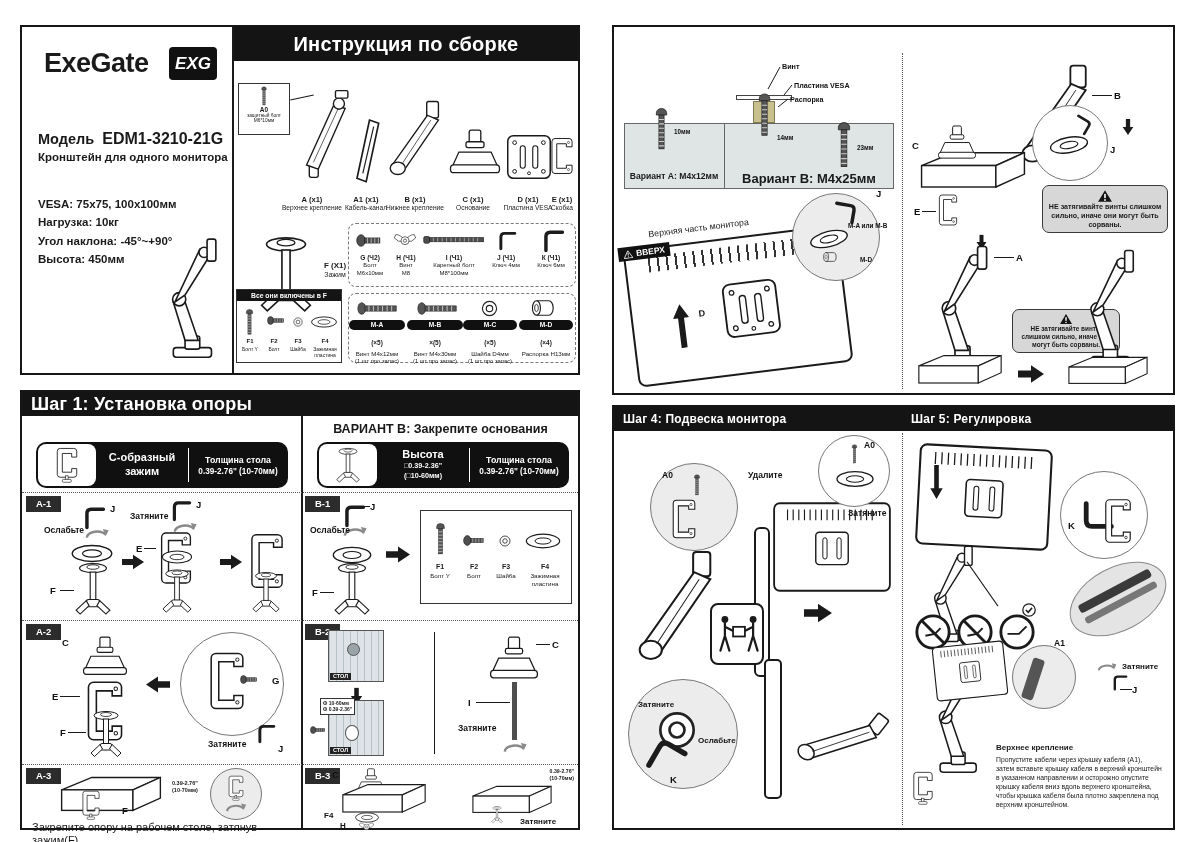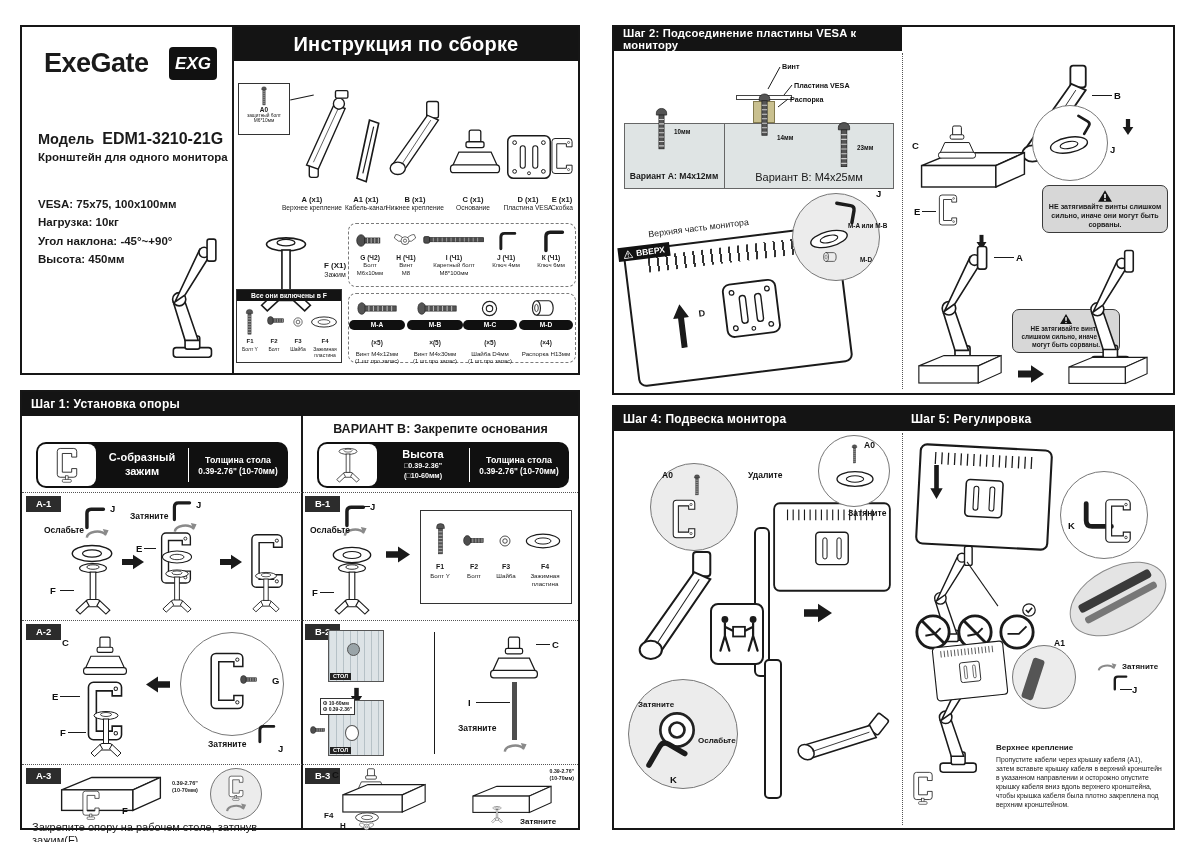--- a/index.html
+++ b/index.html
@@ -376,21 +376,21 @@
         <span style="font-size:5.8px">(1 шт про запас)</span>
     </div>
     <div class="partlbl" style="left:170px;top:26px;width:54px">
       <div><span class="pill">M-D</span> <b style="display:inline;font-size:6.4px">(×4)</b></div>
       <span style="font-size:6.2px">Распорка Н13мм</span>
     </div>
   </div>
 </div>
 
 <div class="panel" style="left:20px;top:390px;width:560px;height:440px">
-  <div class="hdr" style="left:0;top:0;width:556px;height:24px;font-size:12px">Шаг 1: Установка опоры</div>
+  <div class="hdr" style="left:0;top:0;width:556px;height:24px;font-size:18px">Шаг 1: Установка опоры</div>
   <div class="lnv" style="left:279px;top:24px;height:412px;width:2px"></div>
 
   <div class="txt" style="left:281px;top:30px;width:275px;text-align:center;font-size:12.5px;font-weight:700">ВАРИАНТ B: Закрепите основания</div>
 
   <div class="blackbox" style="left:14px;top:50px;width:252px;height:46px">
     <div class="abs" style="left:2px;top:2px;width:58px;height:42px;background:#fff;border-radius:8px">
       <svg class="abs" style="left:15px;top:3px;width:28px;height:36px">
           <use href="#sy-clamp"></use>
         </svg>
     </div>
@@ -641,21 +641,20 @@
       <use href="#sy-poleF"></use>
     </svg>
   <span class="lbl" style="left:498px;top:426px;font-size:8px">Затяните</span>
   <div class="txt" style="left:500px;top:376px;font-size:5.2px;font-weight:700;line-height:1.3;text-align:right;width:52px">
     <div>0.39-2.76"</div>
       <div>(10-70мм)</div>
   </div>
 </div>
 
 <div class="panel" style="left:612px;top:25px;width:563px;height:370px">
-  <div class="hdr" style="left:0;top:0;width:288px;height:24px;font-size:11.2px">Шаг 2: Подсоединение пластины VESA к монитору</div>
   <div class="dot-v" style="left:288px;top:26px;height:336px"></div>
 
   <div class="abs" style="left:10px;top:96px;width:270px;height:66px;background:#dfe4e4;border:1px solid #666"></div>
   <div class="lnv" style="left:110px;top:96px;height:66px;background:#666"></div>
   <svg class="abs" style="left:40px;top:80px;width:15px;height:44px">
       <use href="#sy-screw"></use>
     </svg>
   <span class="lbl" style="left:60px;top:102px;font-size:6.3px">10мм</span>
   <div class="abs" style="left:122px;top:68px;width:56px;height:5px;background:#fff;border:1px solid #444"></div>
   <div class="abs" style="left:139px;top:74px;width:22px;height:22px;background:#c9c08f;border:1px solid #847b4e"></div>
@@ -667,21 +666,21 @@
       <use href="#sy-screw"></use>
     </svg>
   <span class="lbl" style="left:243px;top:118px;font-size:6.3px">23мм</span>
   <span class="lbl" style="left:168px;top:36px;font-size:7.2px">Винт</span>
   <span class="lbl" style="left:180px;top:55px;font-size:7.2px">Пластина VESA</span>
   <span class="lbl" style="left:176px;top:69px;font-size:7.2px">Распорка</span>
   <svg class="abs" style="left:150px;top:36px;width:34px;height:48px" viewBox="0 0 34 48">
       <path d="M16 4 L4 26 M28 22 L20 32 M24 36 L14 44" stroke="#1a1a1a" stroke-width="1" fill="none"></path>
     </svg>
   <div class="txt" style="left:10px;top:144px;width:100px;text-align:center;font-size:8.6px;font-weight:700">Вариант A: M4x12мм</div>
-  <div class="txt" style="left:110px;top:144px;width:170px;text-align:center;font-size:11px;font-weight:400">Вариант B: M4x25мм</div>
+  <div class="txt" style="left:110px;top:144px;width:170px;text-align:center;font-size:13px;font-weight:700">Вариант B: M4x25мм</div>
 
   <div class="txt" style="left:34px;top:196px;font-size:8.8px;transform:rotate(-7deg)">Верхняя часть монитора</div>
   <div class="abs" style="left:16px;top:210px;width:216px;height:138px;border:2.4px solid #1a1a1a;border-radius:8px;transform:rotate(-7deg);background:#fff">
     <div class="abs" style="left:22px;top:7px;width:170px;height:16px;background:repeating-linear-gradient(90deg,#333 0 2px,transparent 2px 9px)"></div>
     <svg class="abs" style="left:88px;top:40px;width:62px;height:62px">
         <use href="#sy-plateD"></use>
       </svg>
     <span class="lbl" style="left:66px;top:66px;font-size:9px">D</span>
     <svg class="abs" style="left:40px;top:58px;width:16px;height:44px" viewBox="0 0 16 44">
         <polygon points="8,0 16,14 11,14 11,44 5,44 5,14 0,14" fill="#1a1a1a"></polygon>

